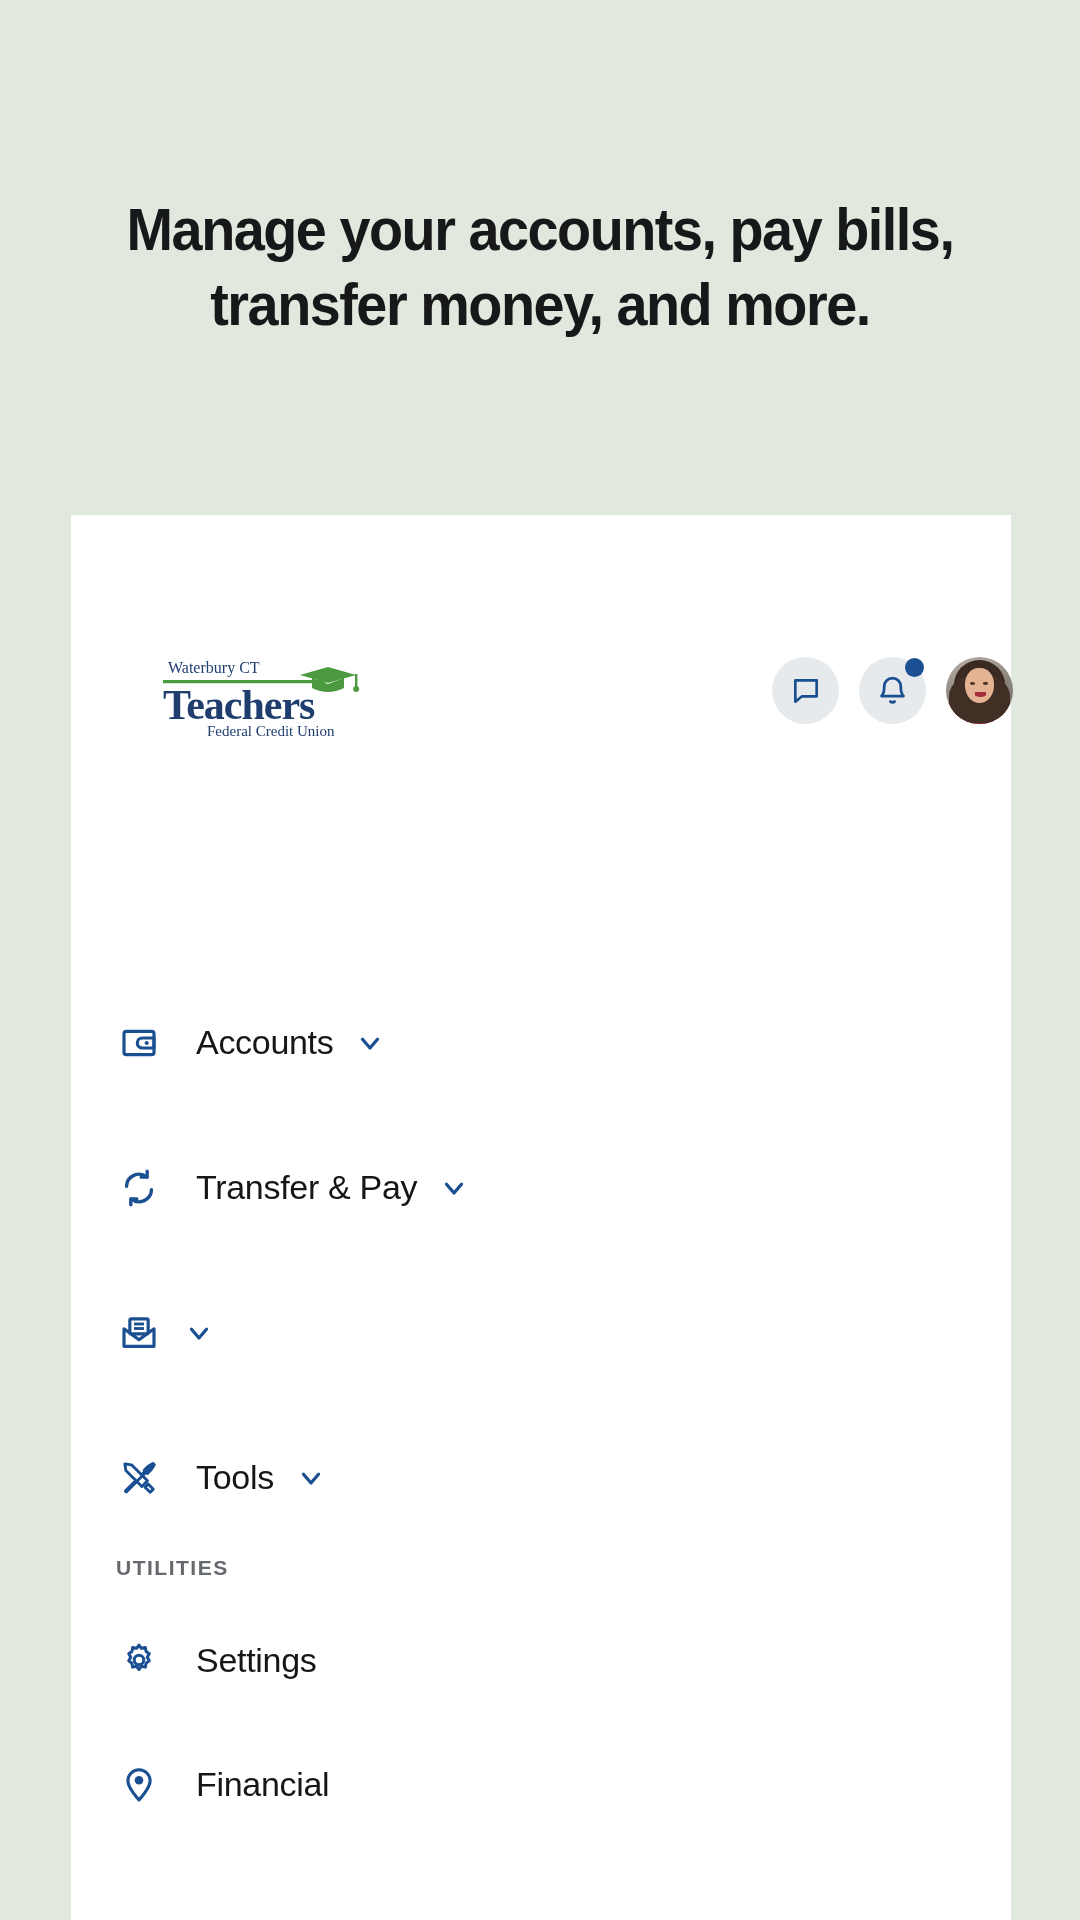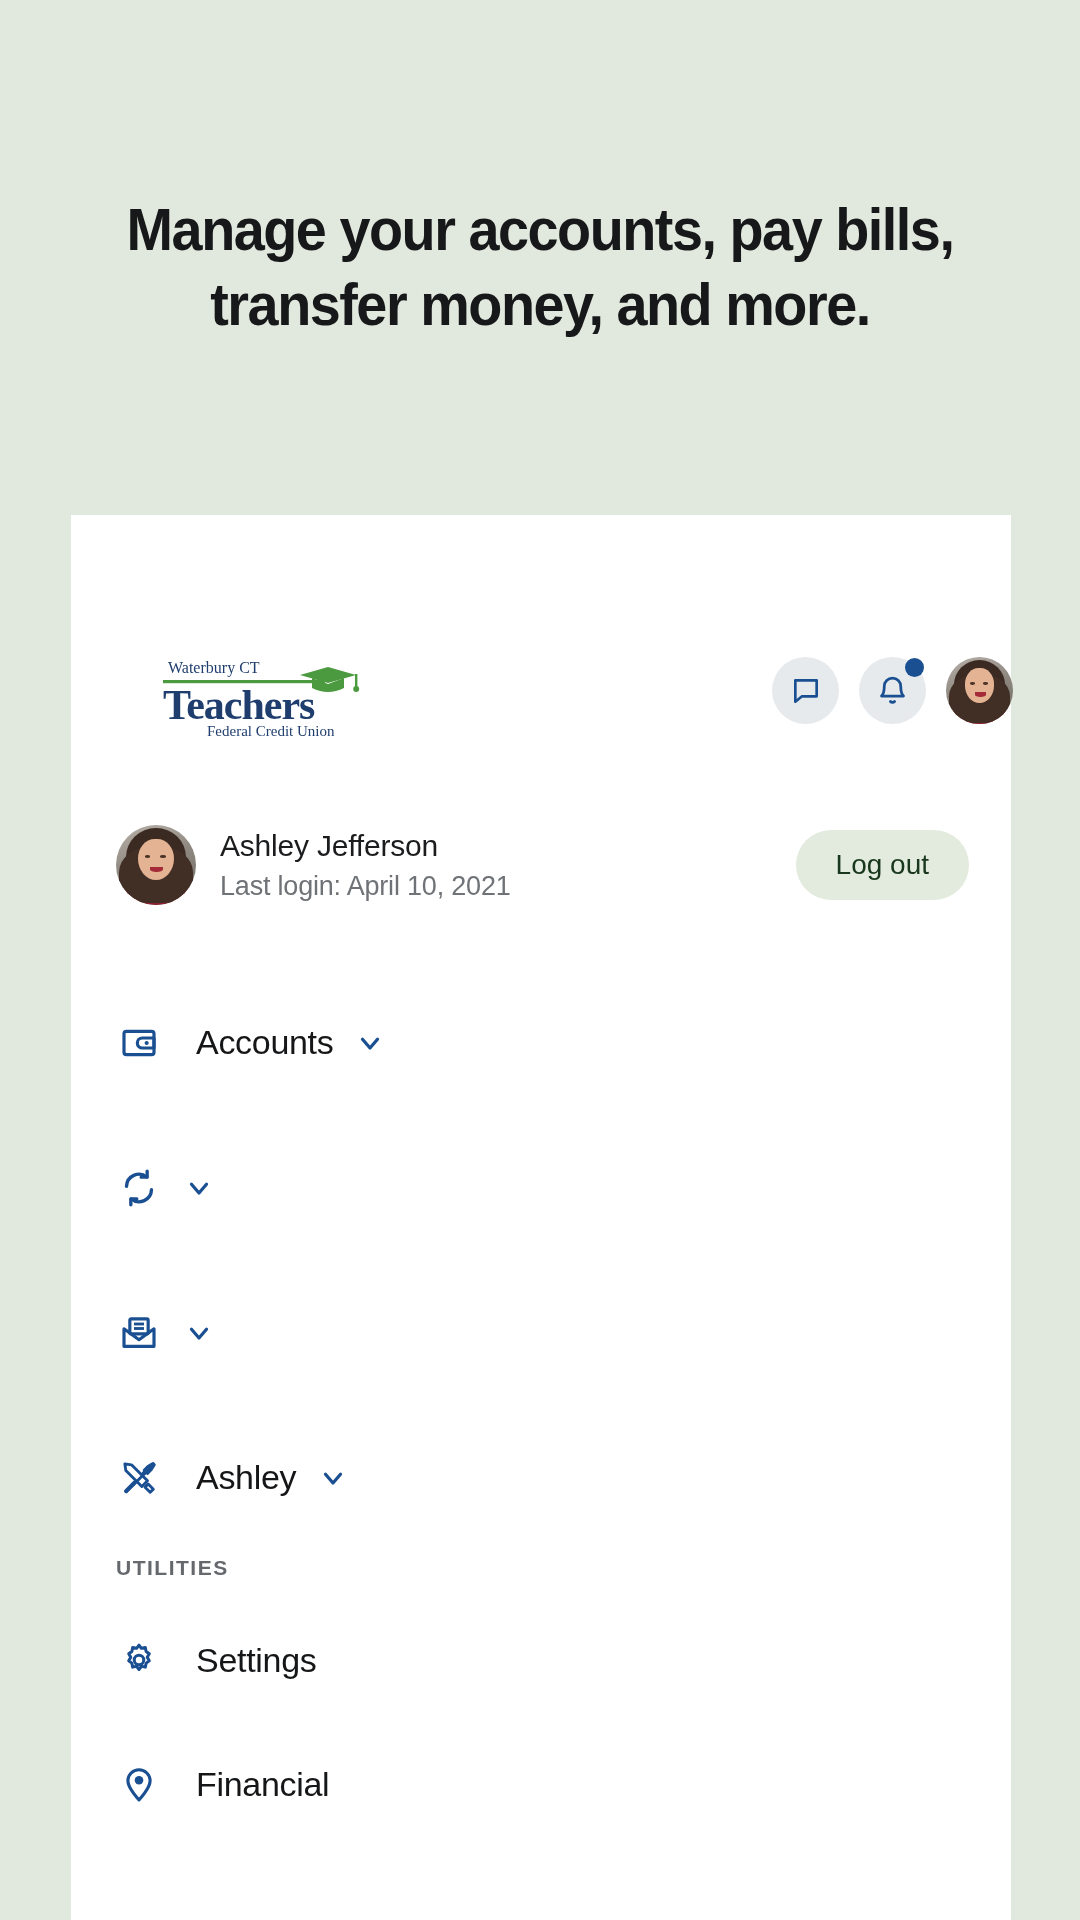--- a/index.html
+++ b/index.html
@@ -292,40 +292,20 @@
         <div class="av-hair2"></div>
         <div class="av-face"></div>
         <div class="av-eye l"></div>
         <div class="av-eye r"></div>
         <div class="av-mouth"></div>
       </div>
 
     </div>
   </div>
 
-  <div class="user-row">
-
-    <div class="avatar" style="width:80px;height:80px;">
-      <div class="av-hair"></div>
-      <div class="av-body"></div>
-      <div class="av-neck"></div>
-      <div class="av-hair2"></div>
-      <div class="av-face"></div>
-      <div class="av-eye l"></div>
-      <div class="av-eye r"></div>
-      <div class="av-mouth"></div>
-    </div>
-
-    <div class="user-meta">
-      <div class="user-name">Ashley Jefferson</div>
-      <div class="user-login">Last login: April 10, 2021</div>
-    </div>
-
-    <button class="logout-btn">Log out</button>
-  </div>
 
   <div class="nav">
 
     <div class="nav-item">
       <span class="nav-icon">
         <svg width="40" height="40" viewBox="0 0 24 24" fill="none" stroke="#1a4f92" stroke-width="1.9" stroke-linejoin="round">
           <rect x="3" y="5" width="18" height="14" rx="1.4"></rect>
           <path d="M14 9h7v6h-7a3 3 0 0 1 0-6z"></path>
           <circle cx="16.6" cy="12" r="1.25" fill="#1a4f92" stroke="none"></circle>
         </svg>
@@ -340,20 +320,21 @@
 
     <div class="nav-item">
       <span class="nav-icon">
         <svg width="40" height="40" viewBox="0 0 24 24" fill="none" stroke="#1a4f92" stroke-width="2" stroke-linecap="round" stroke-linejoin="round">
           <path d="M4.5 11a7.5 7.5 0 0 1 12.2-5.6"></path>
           <polyline points="17.2 2.2 17.2 5.8 13.6 5.8" transform="translate(-0.3 -0.3)"></polyline>
           <path d="M19.5 13a7.5 7.5 0 0 1-12.2 5.6"></path>
           <polyline points="6.8 21.8 6.8 18.2 10.4 18.2" transform="translate(0.3 0.3)"></polyline>
         </svg>
       </span>
+      <span class="nav-label">Transfer &amp; Pay</span>
       <span class="nav-chev">
         <svg width="30" height="30" viewBox="0 0 24 24" fill="none" stroke="#1a4f92" stroke-width="2.6" stroke-linecap="round" stroke-linejoin="round">
           <polyline points="6 9 12 16 18 9"></polyline>
         </svg>
       </span>
     </div>
 
     <div class="nav-item">
       <span class="nav-icon">
         <svg width="40" height="40" viewBox="0 0 24 24" fill="none" stroke="#1a4f92" stroke-width="1.9" stroke-linejoin="round">
@@ -374,21 +355,21 @@
       <span class="nav-icon">
         <svg width="40" height="40" viewBox="0 0 24 24" fill="#1a4f92" stroke="#1a4f92" stroke-width="1.7" stroke-linecap="round" stroke-linejoin="round">
           <path d="M3.5 3.5l4 0.6 9.6 9.6-3.4 3.4L4.1 7.5z" fill="none"></path>
           <path d="M20.4 3.2l-3.1 1.9-2.2 2.2 2 2 2.2-2.2 1.9-3.1z" fill="#1a4f92"></path>
           <path d="M4.5 20.2l2-2 11.5-11.5" fill="none"></path>
           <path d="M17.5 15.6l3.1 3.1-1.9 1.9-3.1-3.1z" fill="none"></path>
           <line x1="4.2" y1="19.9" x2="9.4" y2="14.7" stroke-width="2.4"></line>
           <line x1="14.6" y1="9.4" x2="19.8" y2="4.2" stroke-width="2.4"></line>
         </svg>
       </span>
-      <span class="nav-label">Ashley</span>
+      <span class="nav-label">Tools</span>
       <span class="nav-chev">
         <svg width="30" height="30" viewBox="0 0 24 24" fill="none" stroke="#1a4f92" stroke-width="2.6" stroke-linecap="round" stroke-linejoin="round">
           <polyline points="6 9 12 16 18 9"></polyline>
         </svg>
       </span>
     </div>
 
     <div class="utilities-head">UTILITIES</div>
 
     <div class="nav-item util">

